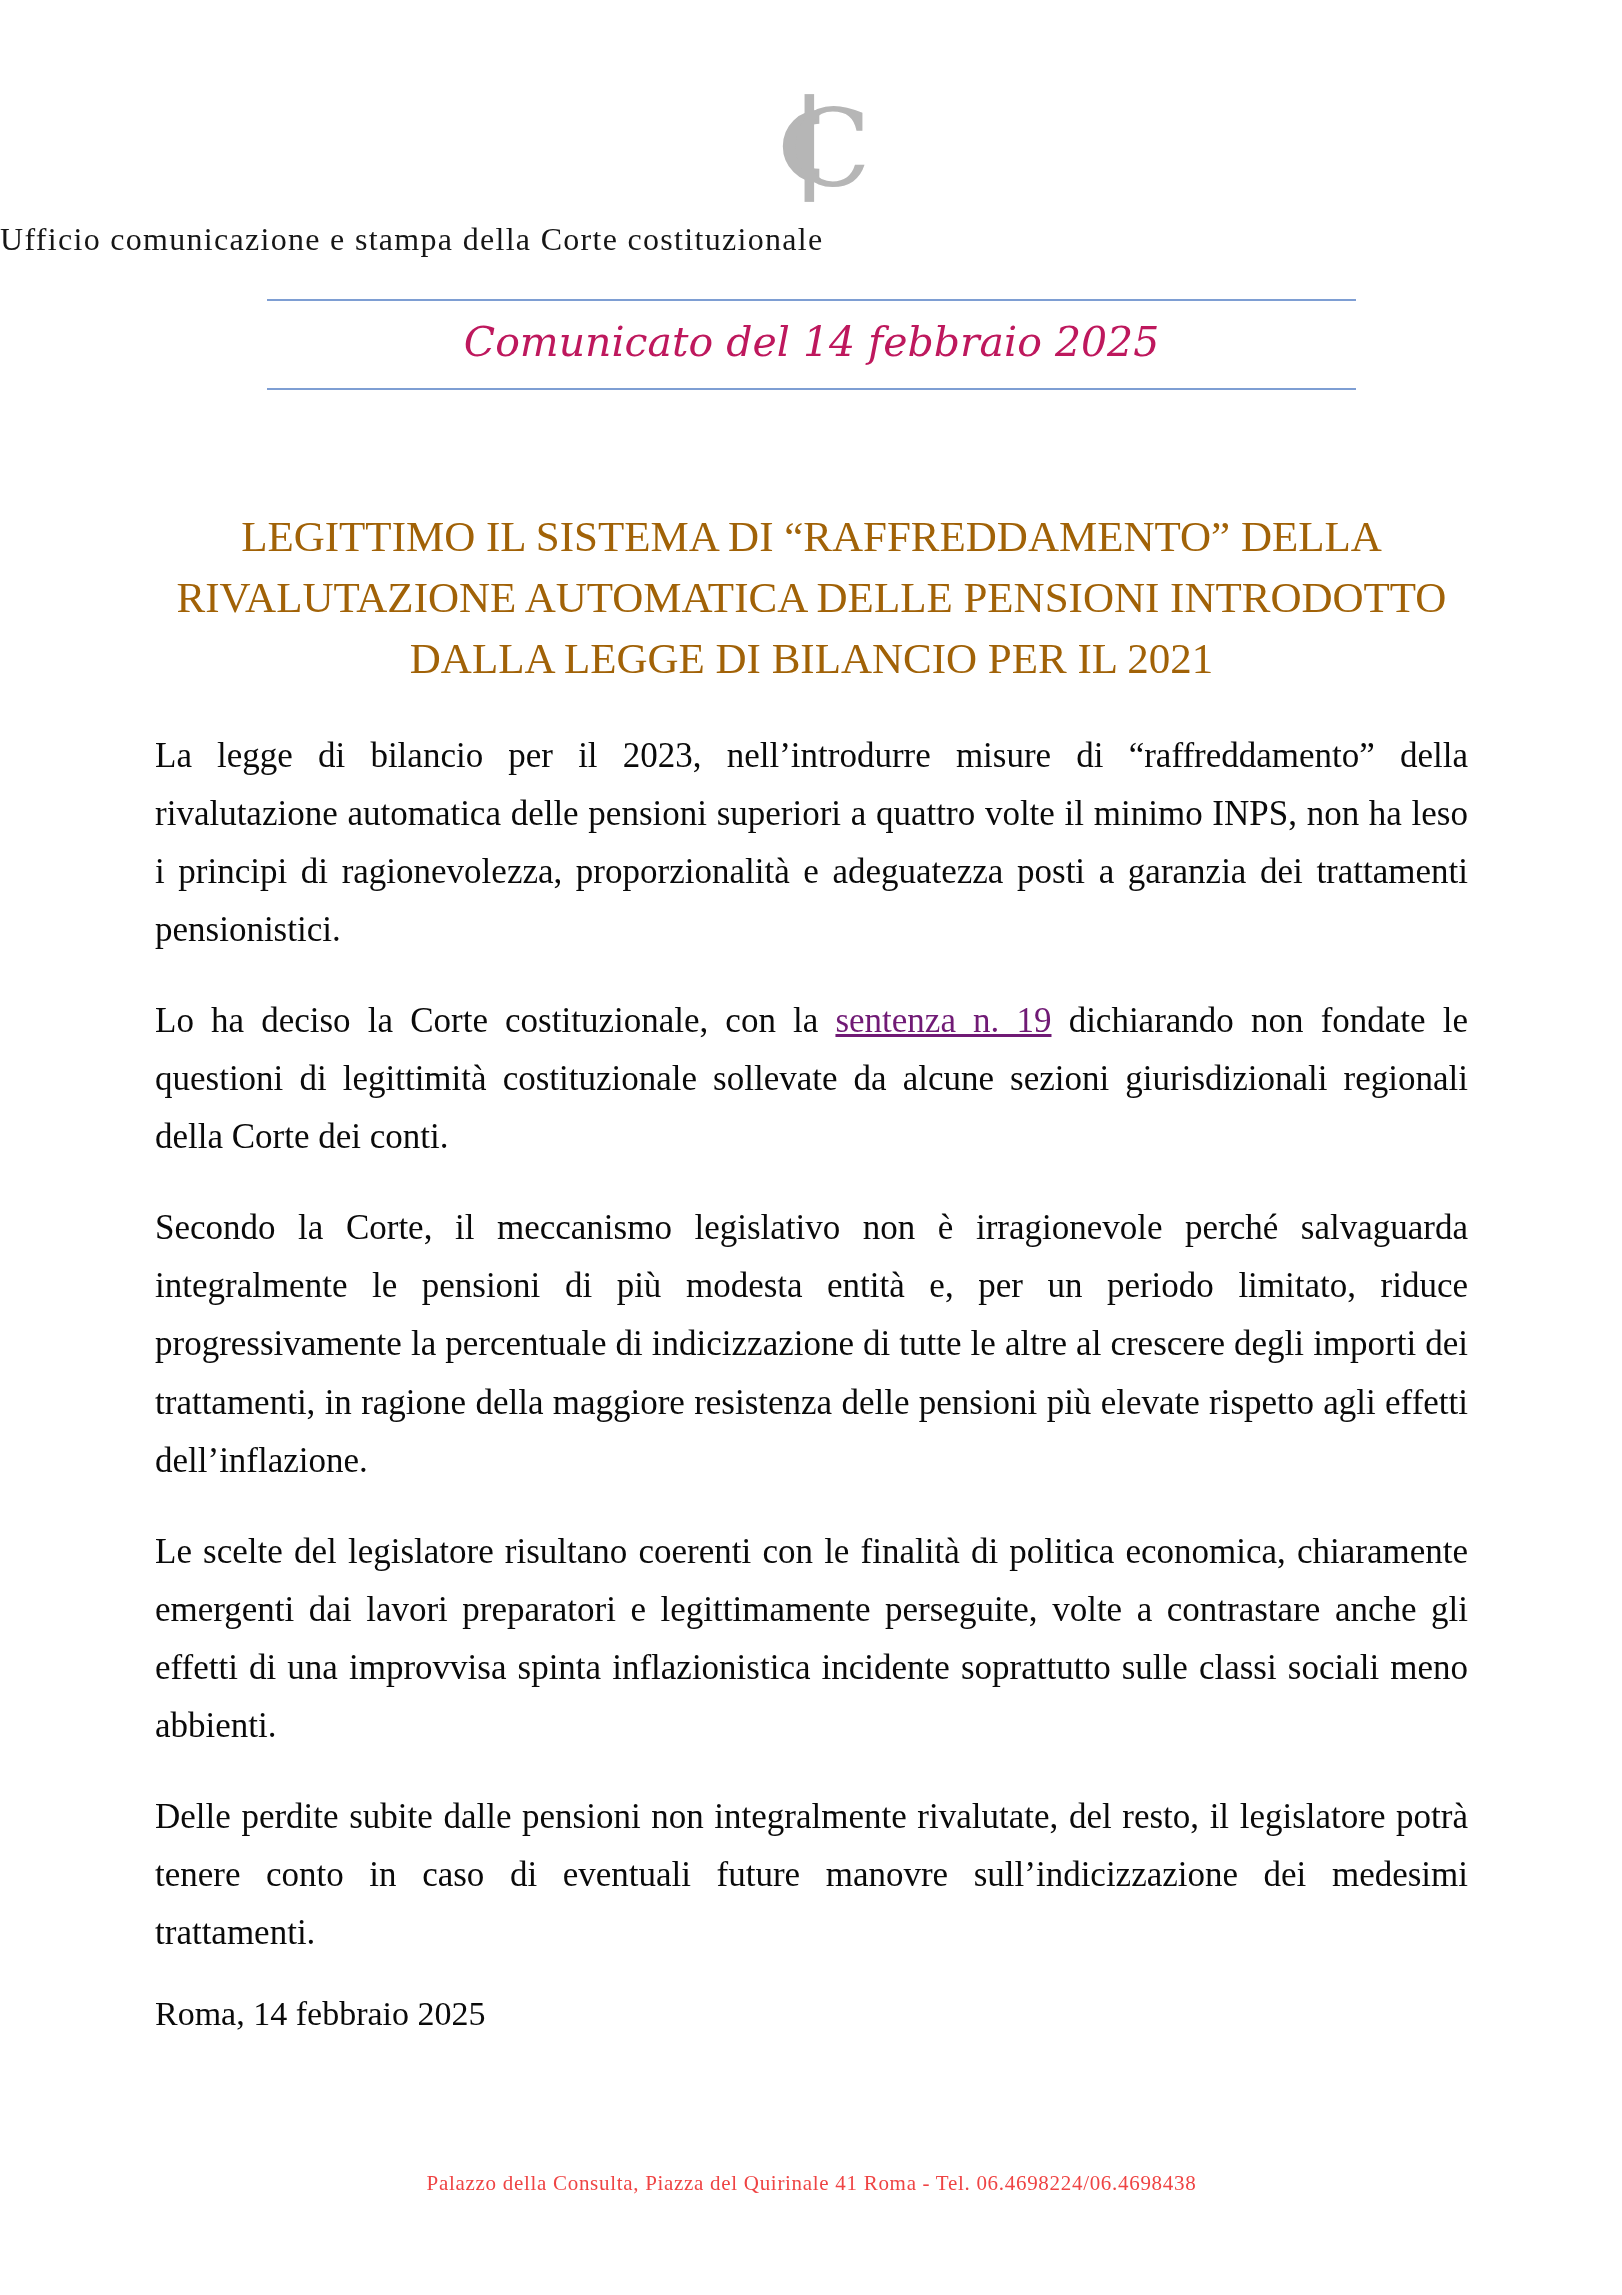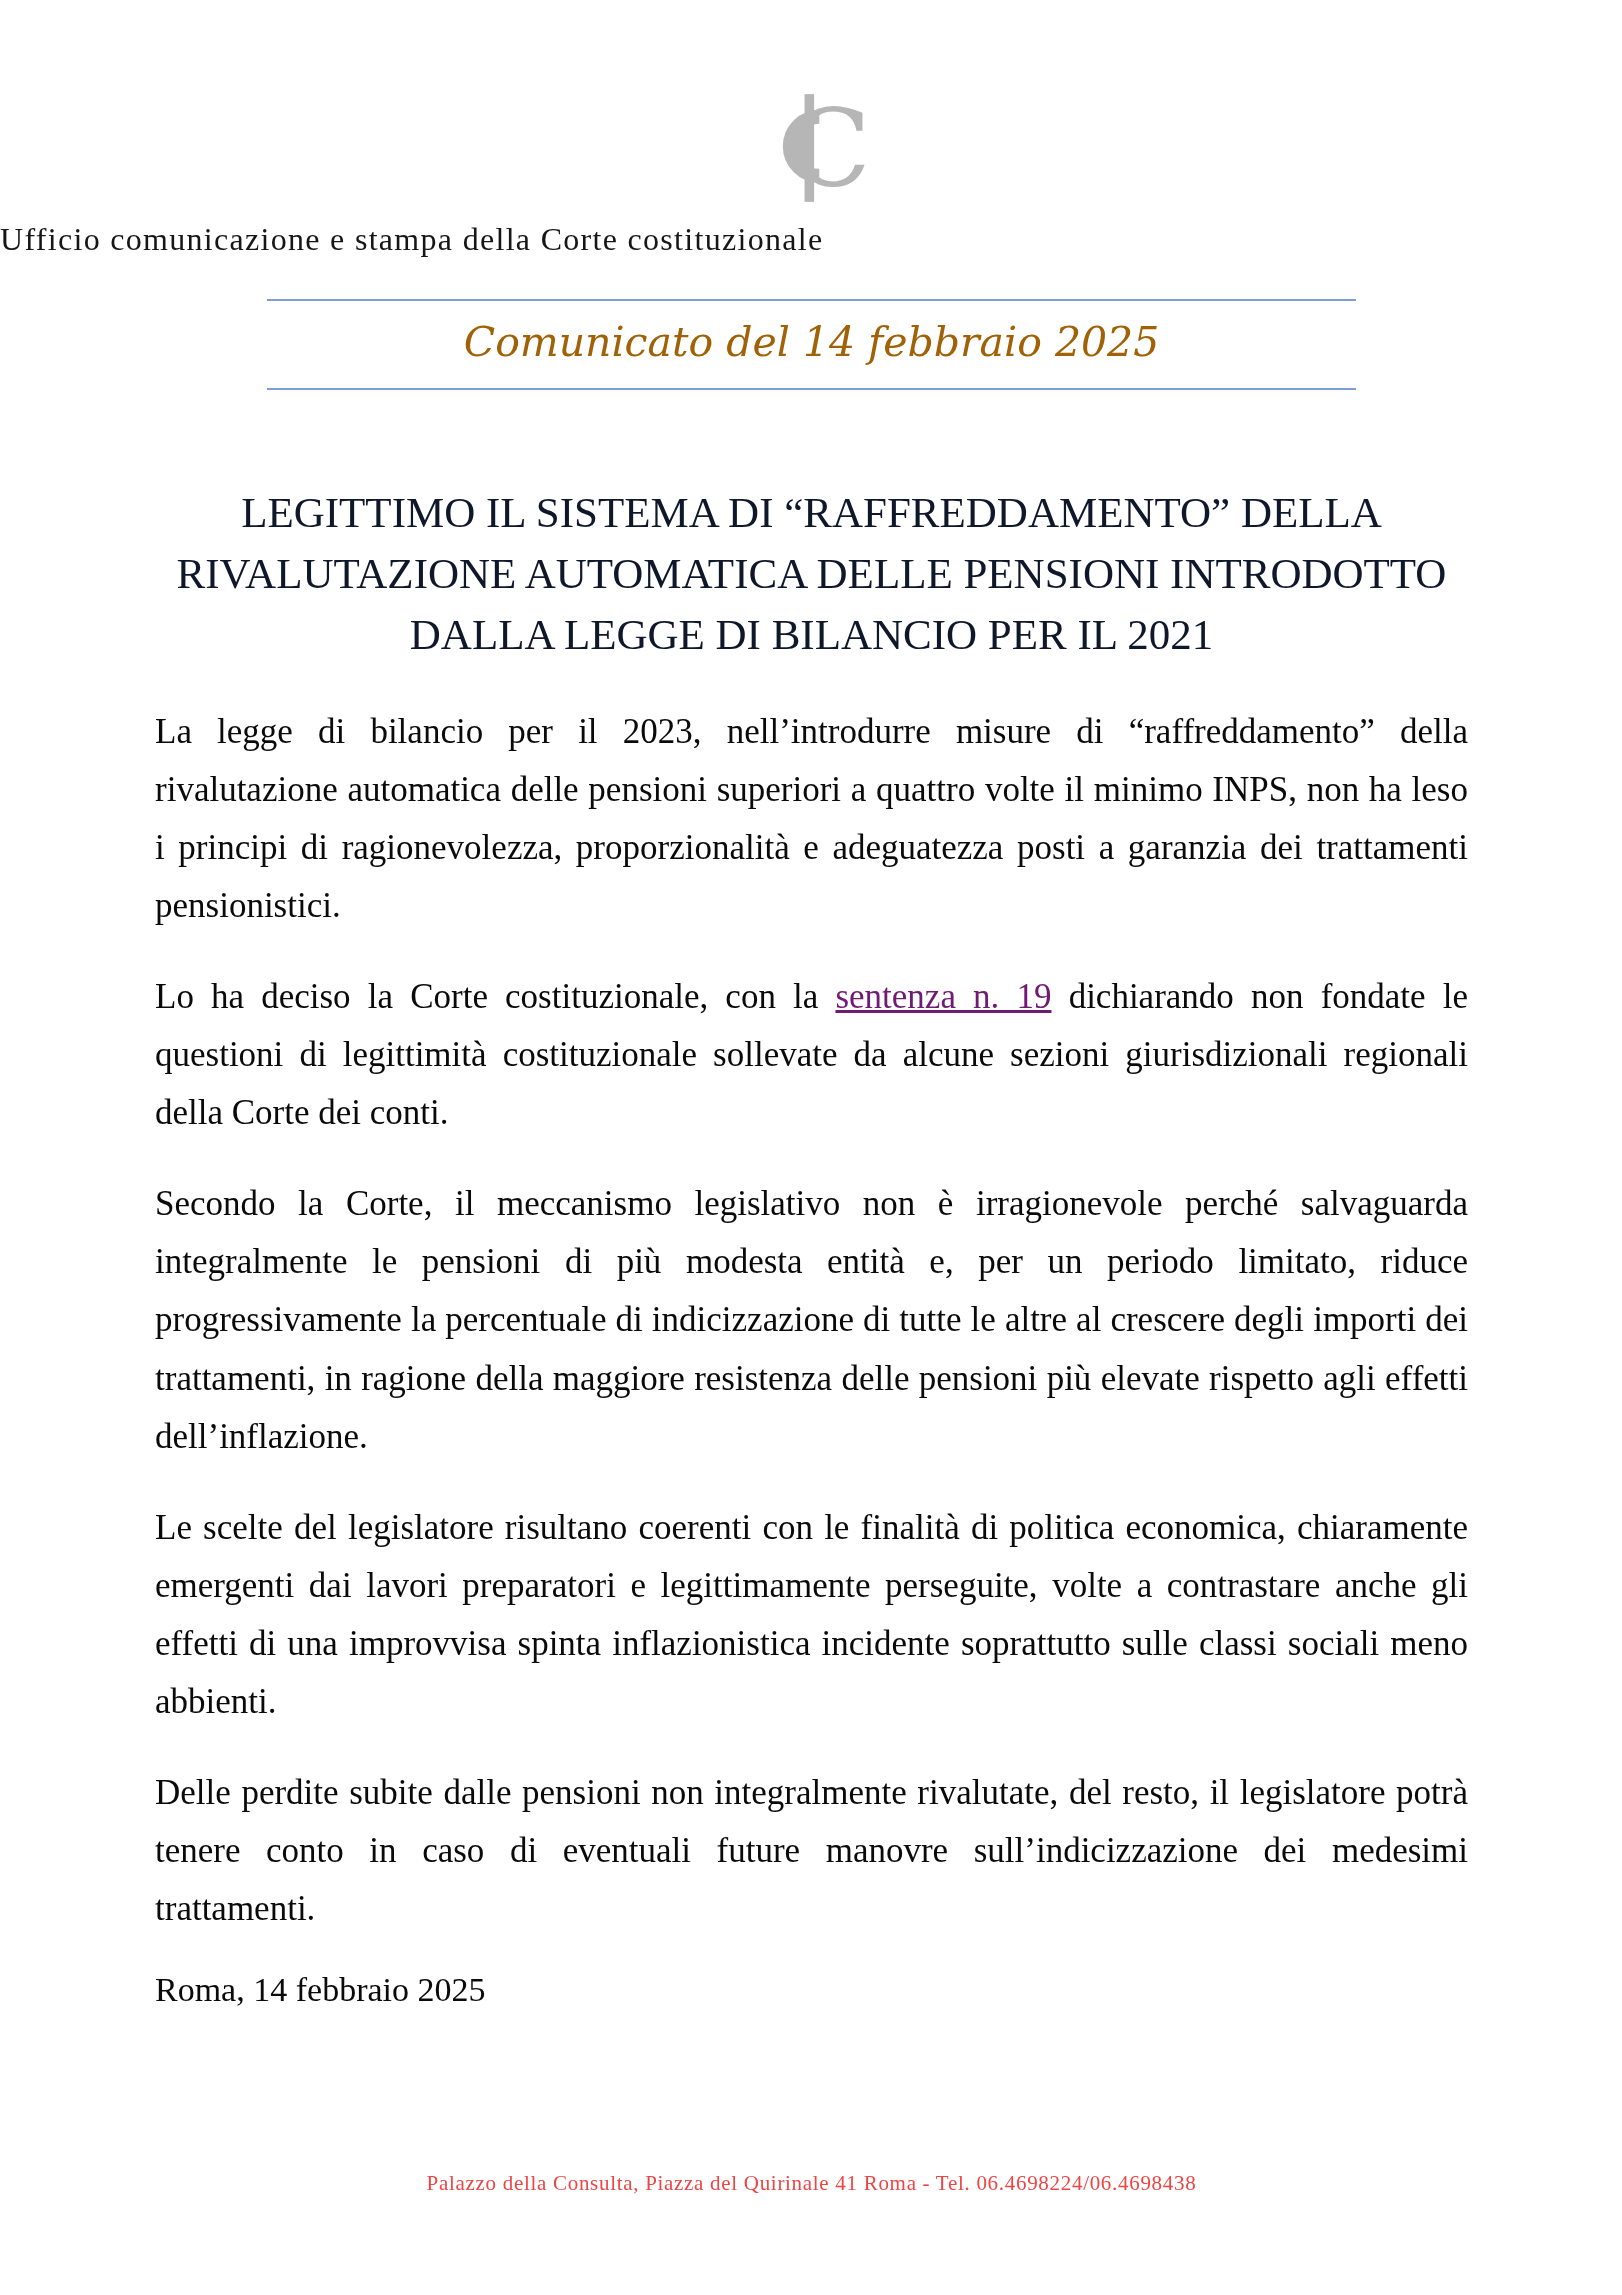--- a/index.html
+++ b/index.html
@@ -38,31 +38,31 @@
     height: 0;
   }
   .rule-top { margin-top: 41px; }
   .rule-bottom { margin-top: 22px; }
   .comunicato-line {
     margin-top: 17px;
     text-align: center;
     font-style: italic;
     font-family: "DejaVu Serif", "Liberation Serif", serif;
     font-size: 41px;
-    color: #a16207;
+    color: #be185d;
   }
   
   .doc-title {
-    margin: 92px auto 0;
+    margin: 116px auto 0;
     width: 1348px;
     text-align: center;
     font-size: 43px;
     line-height: 1.42;
     font-weight: normal;
-    color: #0f172a;
+    color: #a16207;
   }
   
   .content {
     width: 1313px;
     margin: 38px auto 8px;
   }
   .content p {
     margin: 0 0 33px 0;
     font-size: 35px;
     line-height: 1.66;

